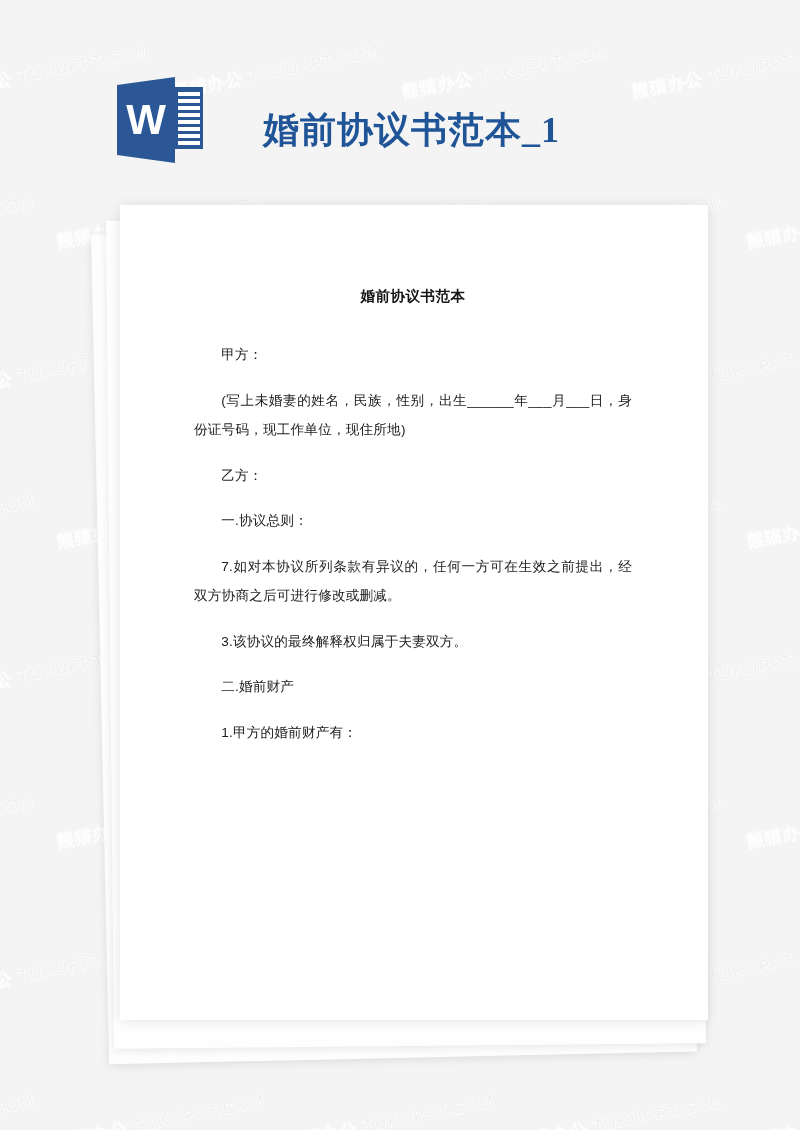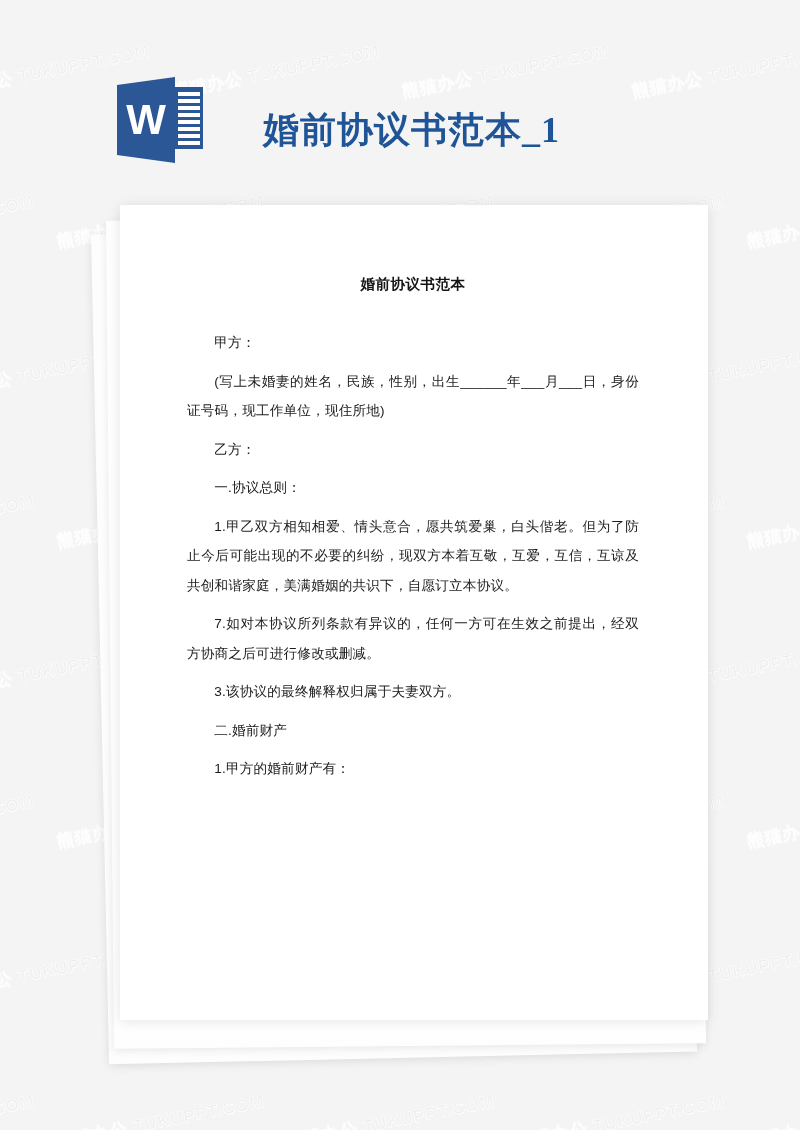--- a/index.html
+++ b/index.html
@@ -126,29 +126,29 @@
     position: absolute;
     left: 58px;
     top: 70px;
     width: 470px;
   }
   .doc-title {
     text-align: center;
     font-size: 14.5px;
     font-weight: 700;
     color: #151515;
-    margin: 0 0 34px 0;
+    margin: 12px 0 34px 0;
     letter-spacing: 0.5px;
     font-family: "Liberation Sans", "DejaVu Sans", sans-serif;
   }
   .p {
     font-size: 13.6px;
     line-height: 29.5px;
     color: #1b1b1b;
-    margin: 9px;
+    margin: 16px;
     text-align: justify;
     text-justify: inter-ideograph;
     letter-spacing: 0.2px;
     font-family: "Liberation Sans", "DejaVu Sans", sans-serif;
   }
   .p.indent { text-indent: 2em; }
 </style>
 </head>
 <body>
 
@@ -221,20 +221,19 @@
 </div>
 
 <div class="doc-page">
   <div class="doc-inner">
     <div class="doc-title">婚前协议书范本</div>
     <div id="paragraphs">
         <p class="p indent">甲方：</p>
         <p class="p indent">(写上未婚妻的姓名，民族，性别，出生______年___月___日，身份证号码，现工作单位，现住所地)</p>
         <p class="p indent">乙方：</p>
         <p class="p indent">一.协议总则：</p>
-        <p class="p indent">1.甲乙双方相知相爱、情头意合，愿共筑爱巢，白头偕老。但为了防止今后可能出现的不必要的纠纷，现双方本着互敬，互爱，互信，互谅及共创和谐家庭，美满婚姻的共识下，自愿订立本协议。</p>
         <p class="p indent">7.如对本协议所列条款有异议的，任何一方可在生效之前提出，经双方协商之后可进行修改或删减。</p>
         <p class="p indent">3.该协议的最终解释权归属于夫妻双方。</p>
         <p class="p indent">二.婚前财产</p>
         <p class="p indent">1.甲方的婚前财产有：</p>
       </div>
   </div>
 </div>
 
 </body></html>

